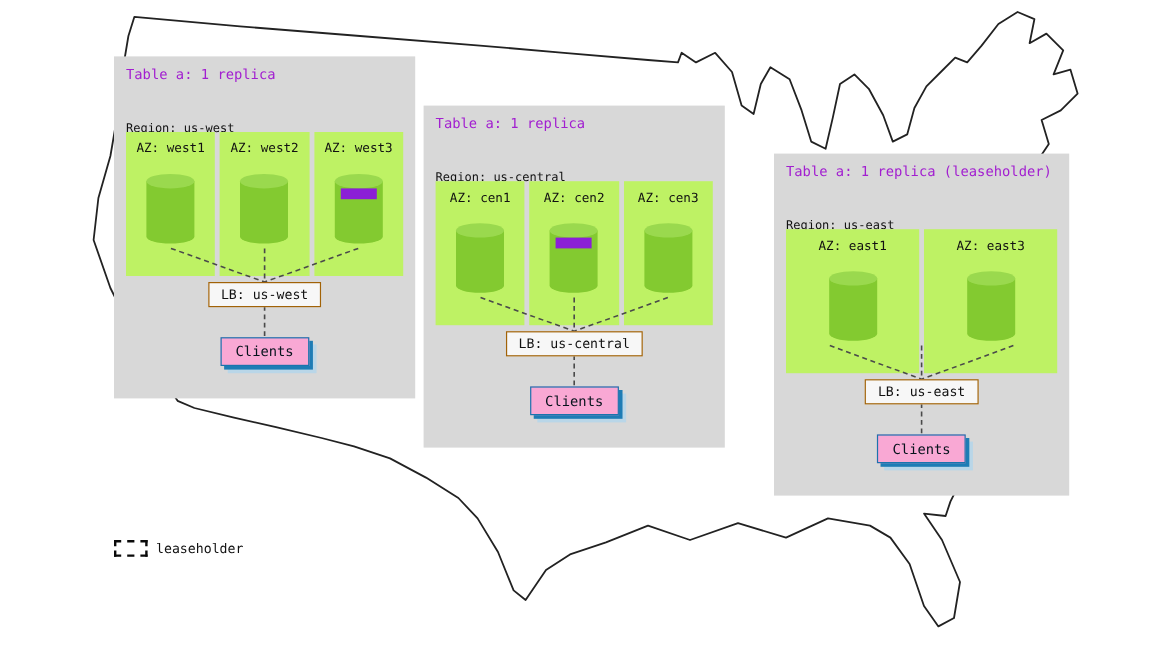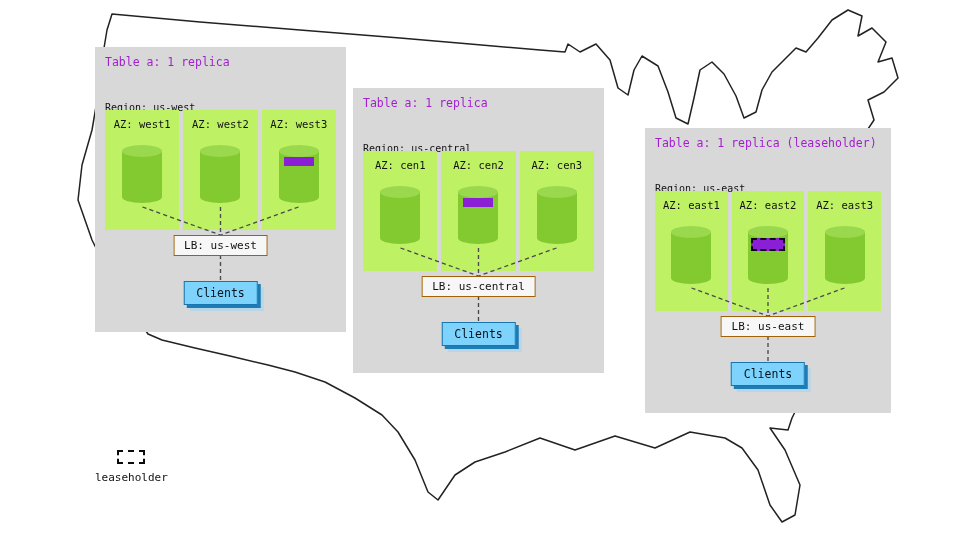--- a/index.html
+++ b/index.html
@@ -44,27 +44,27 @@
   .connectors path{
     stroke:#4a4a4a;stroke-width:1.3;fill:none;stroke-dasharray:4 3;
   }
   .lb-box{
     position:absolute;top:188px;left:50%;transform:translateX(-50%);
     background:#f7f7f7;border:1px solid #a16207;padding:3px 10px;
     font-size:11px;white-space:nowrap;
   }
   .clients-box{
     position:absolute;top:234px;left:50%;transform:translateX(-50%);
-    background:#7dd3fc;border:1px solid #1a74ad;padding:4px 12px;
+    background:#f9a8d4;border:1px solid #1a74ad;padding:4px 12px;
     font-size:11.5px;color:#06131c;white-space:nowrap;
     box-shadow:3px 3px 0 #1e7cb5,6px 6px 0 #b9d6e8;
   }
 
   .legend{
-    position:absolute;left:95px;top:450px;display:flex;align-items:center;gap:7px;flex-direction:column;
+    position:absolute;left:95px;top:450px;display:flex;align-items:center;gap:7px;
   }
   .legend-swatch{
     width:24px;height:10px;border:2px dashed #0a0a0a;background:transparent;box-sizing:content-box;
   }
   .legend-label{font-size:11px;color:#111;}
 </style>
 </head>
 <body>
 
 <div class="stage">
@@ -173,30 +173,20 @@
         <div class="az-label">AZ: east1</div>
         <div class="cyl-wrap">
           <svg viewBox="0 0 44 62">
               <path d="M2,8 v46 a20,6 0 0 0 40,0 v-46 Z" fill="#83ca30"></path>
               <ellipse cx="22" cy="8" rx="20" ry="6" fill="#9ad94e"></ellipse>
             </svg>
 
         </div>
       </div>
       <div class="az">
-        <div class="az-label">AZ: east2</div>
-        <div class="cyl-wrap">
-          <svg viewBox="0 0 44 62">
-              <path d="M2,8 v46 a20,6 0 0 0 40,0 v-46 Z" fill="#83ca30"></path>
-              <ellipse cx="22" cy="8" rx="20" ry="6" fill="#9ad94e"></ellipse>
-            </svg>
-          <div class="marker" data-marker="replica-leaseholder"></div>
-        </div>
-      </div>
-      <div class="az">
         <div class="az-label">AZ: east3</div>
         <div class="cyl-wrap">
           <svg viewBox="0 0 44 62">
               <path d="M2,8 v46 a20,6 0 0 0 40,0 v-46 Z" fill="#83ca30"></path>
               <ellipse cx="22" cy="8" rx="20" ry="6" fill="#9ad94e"></ellipse>
             </svg>
 
         </div>
       </div>
     </div>

